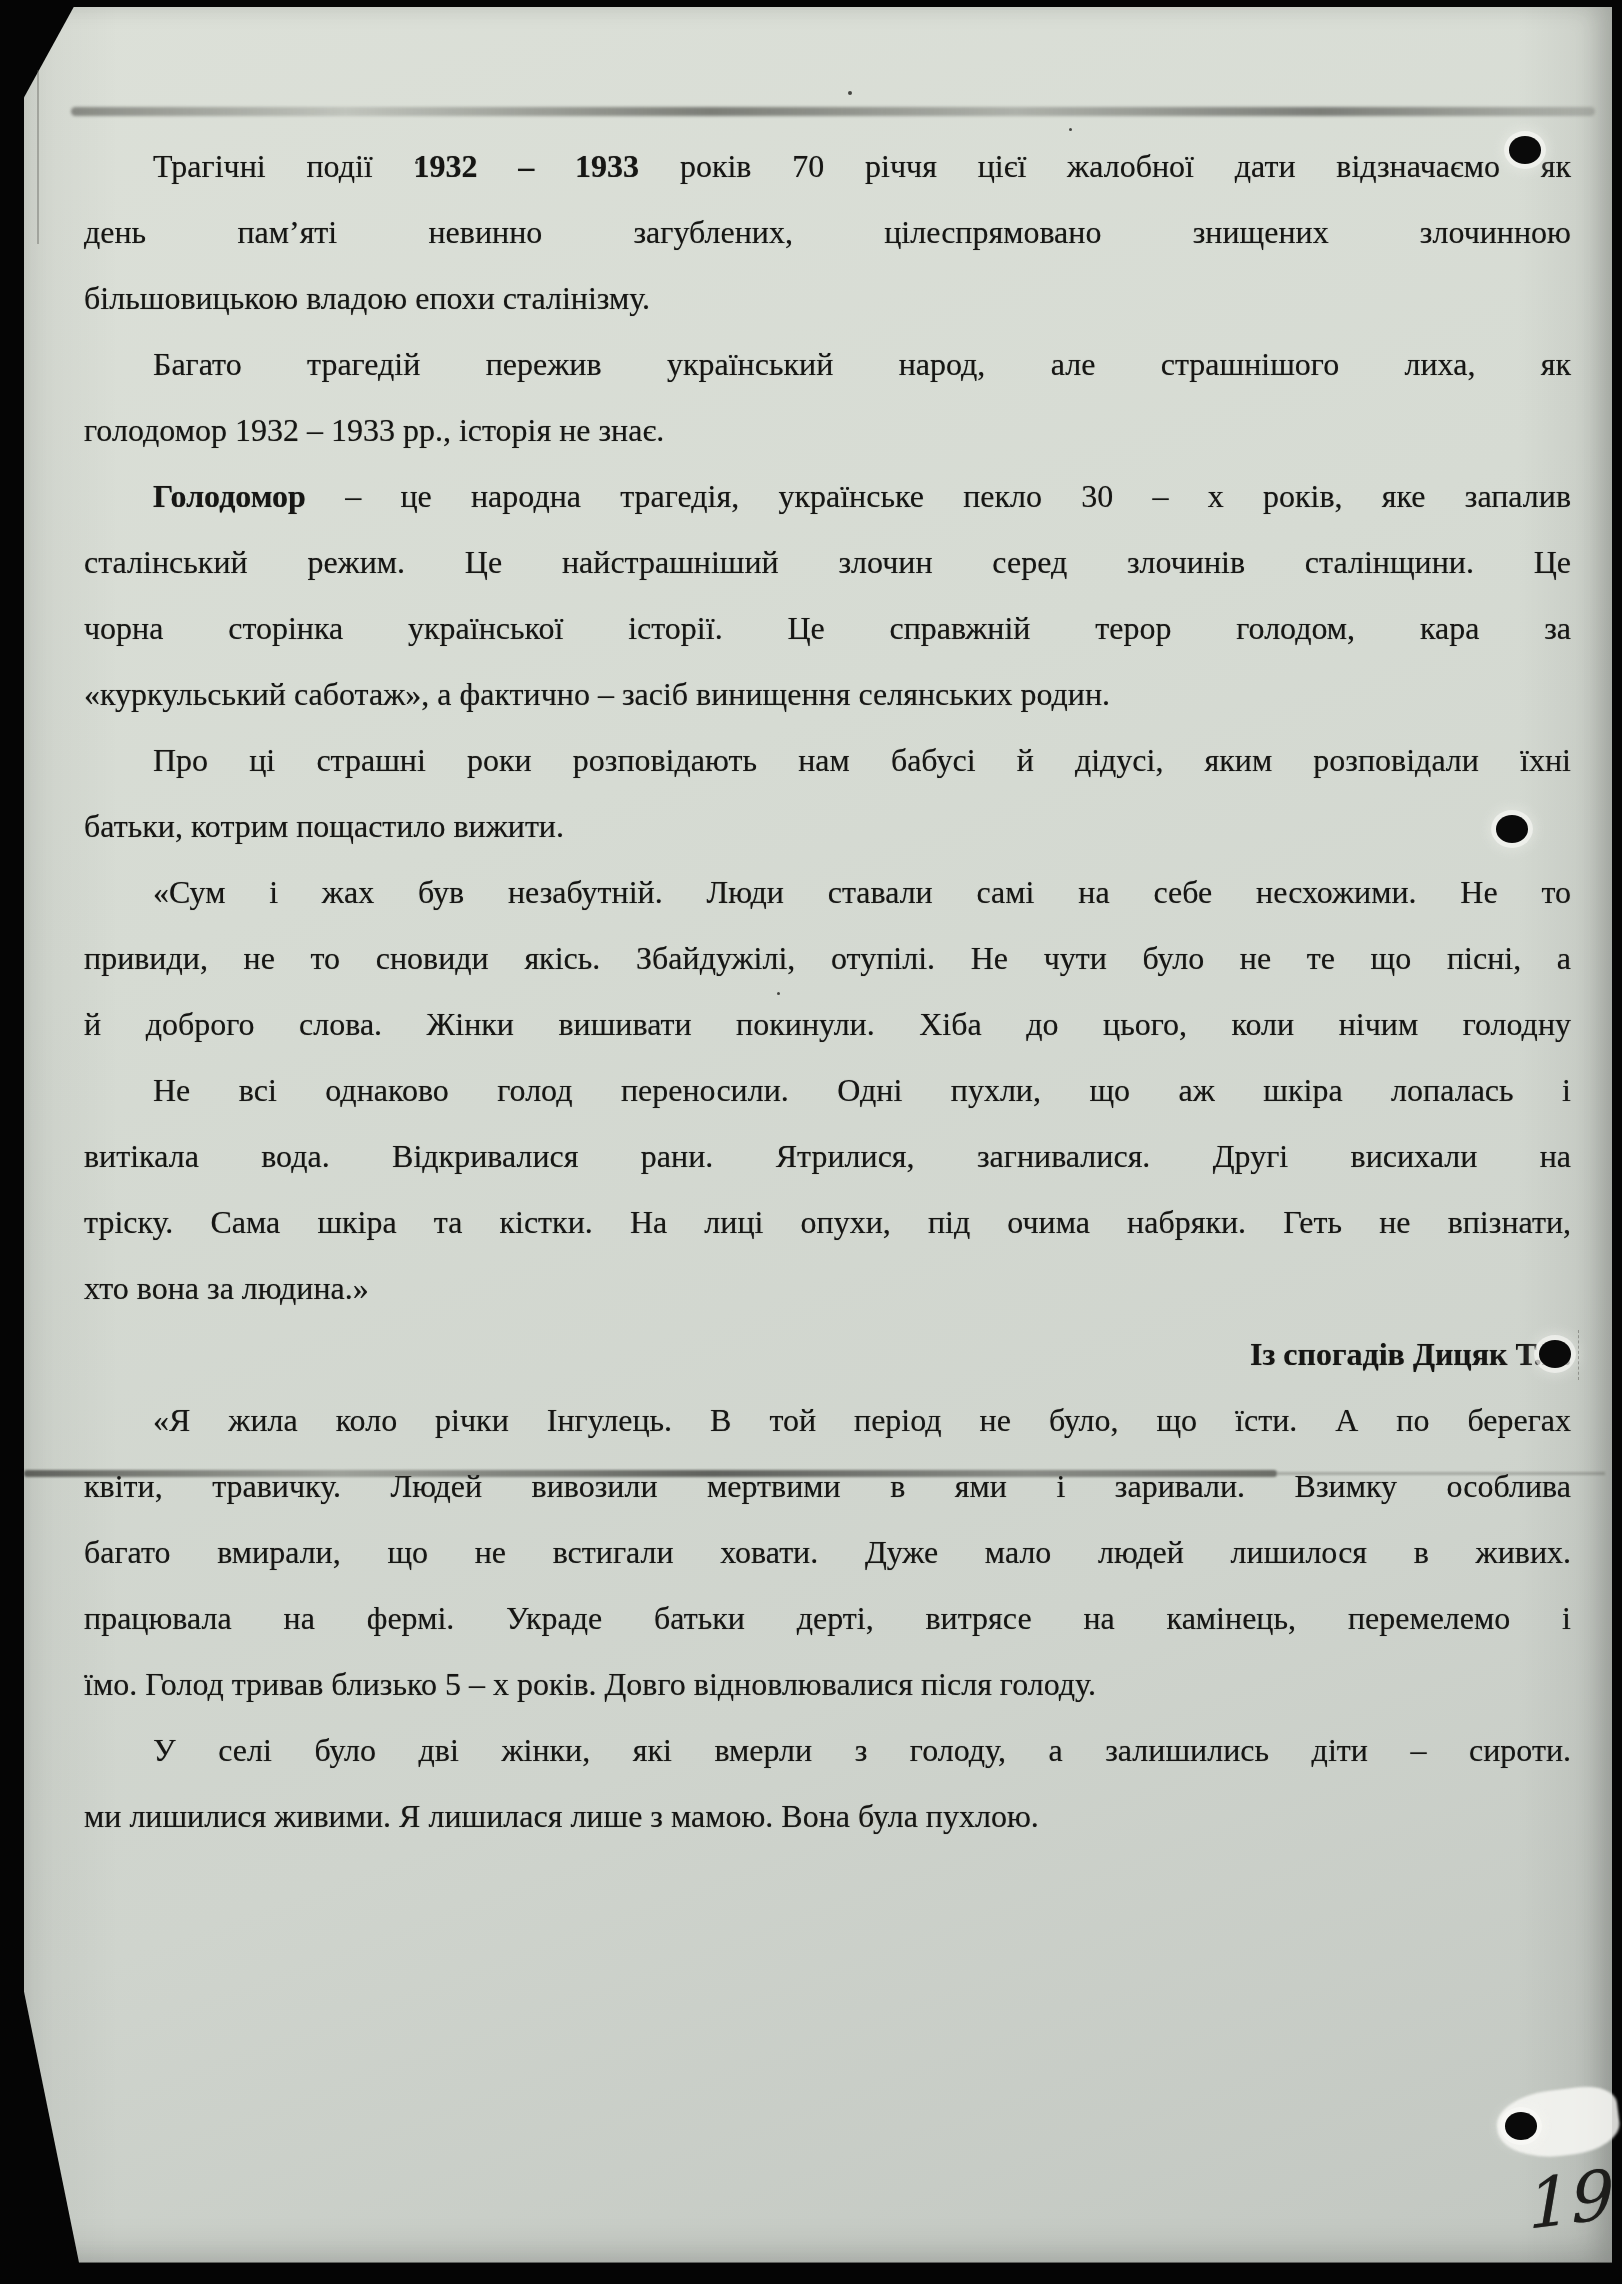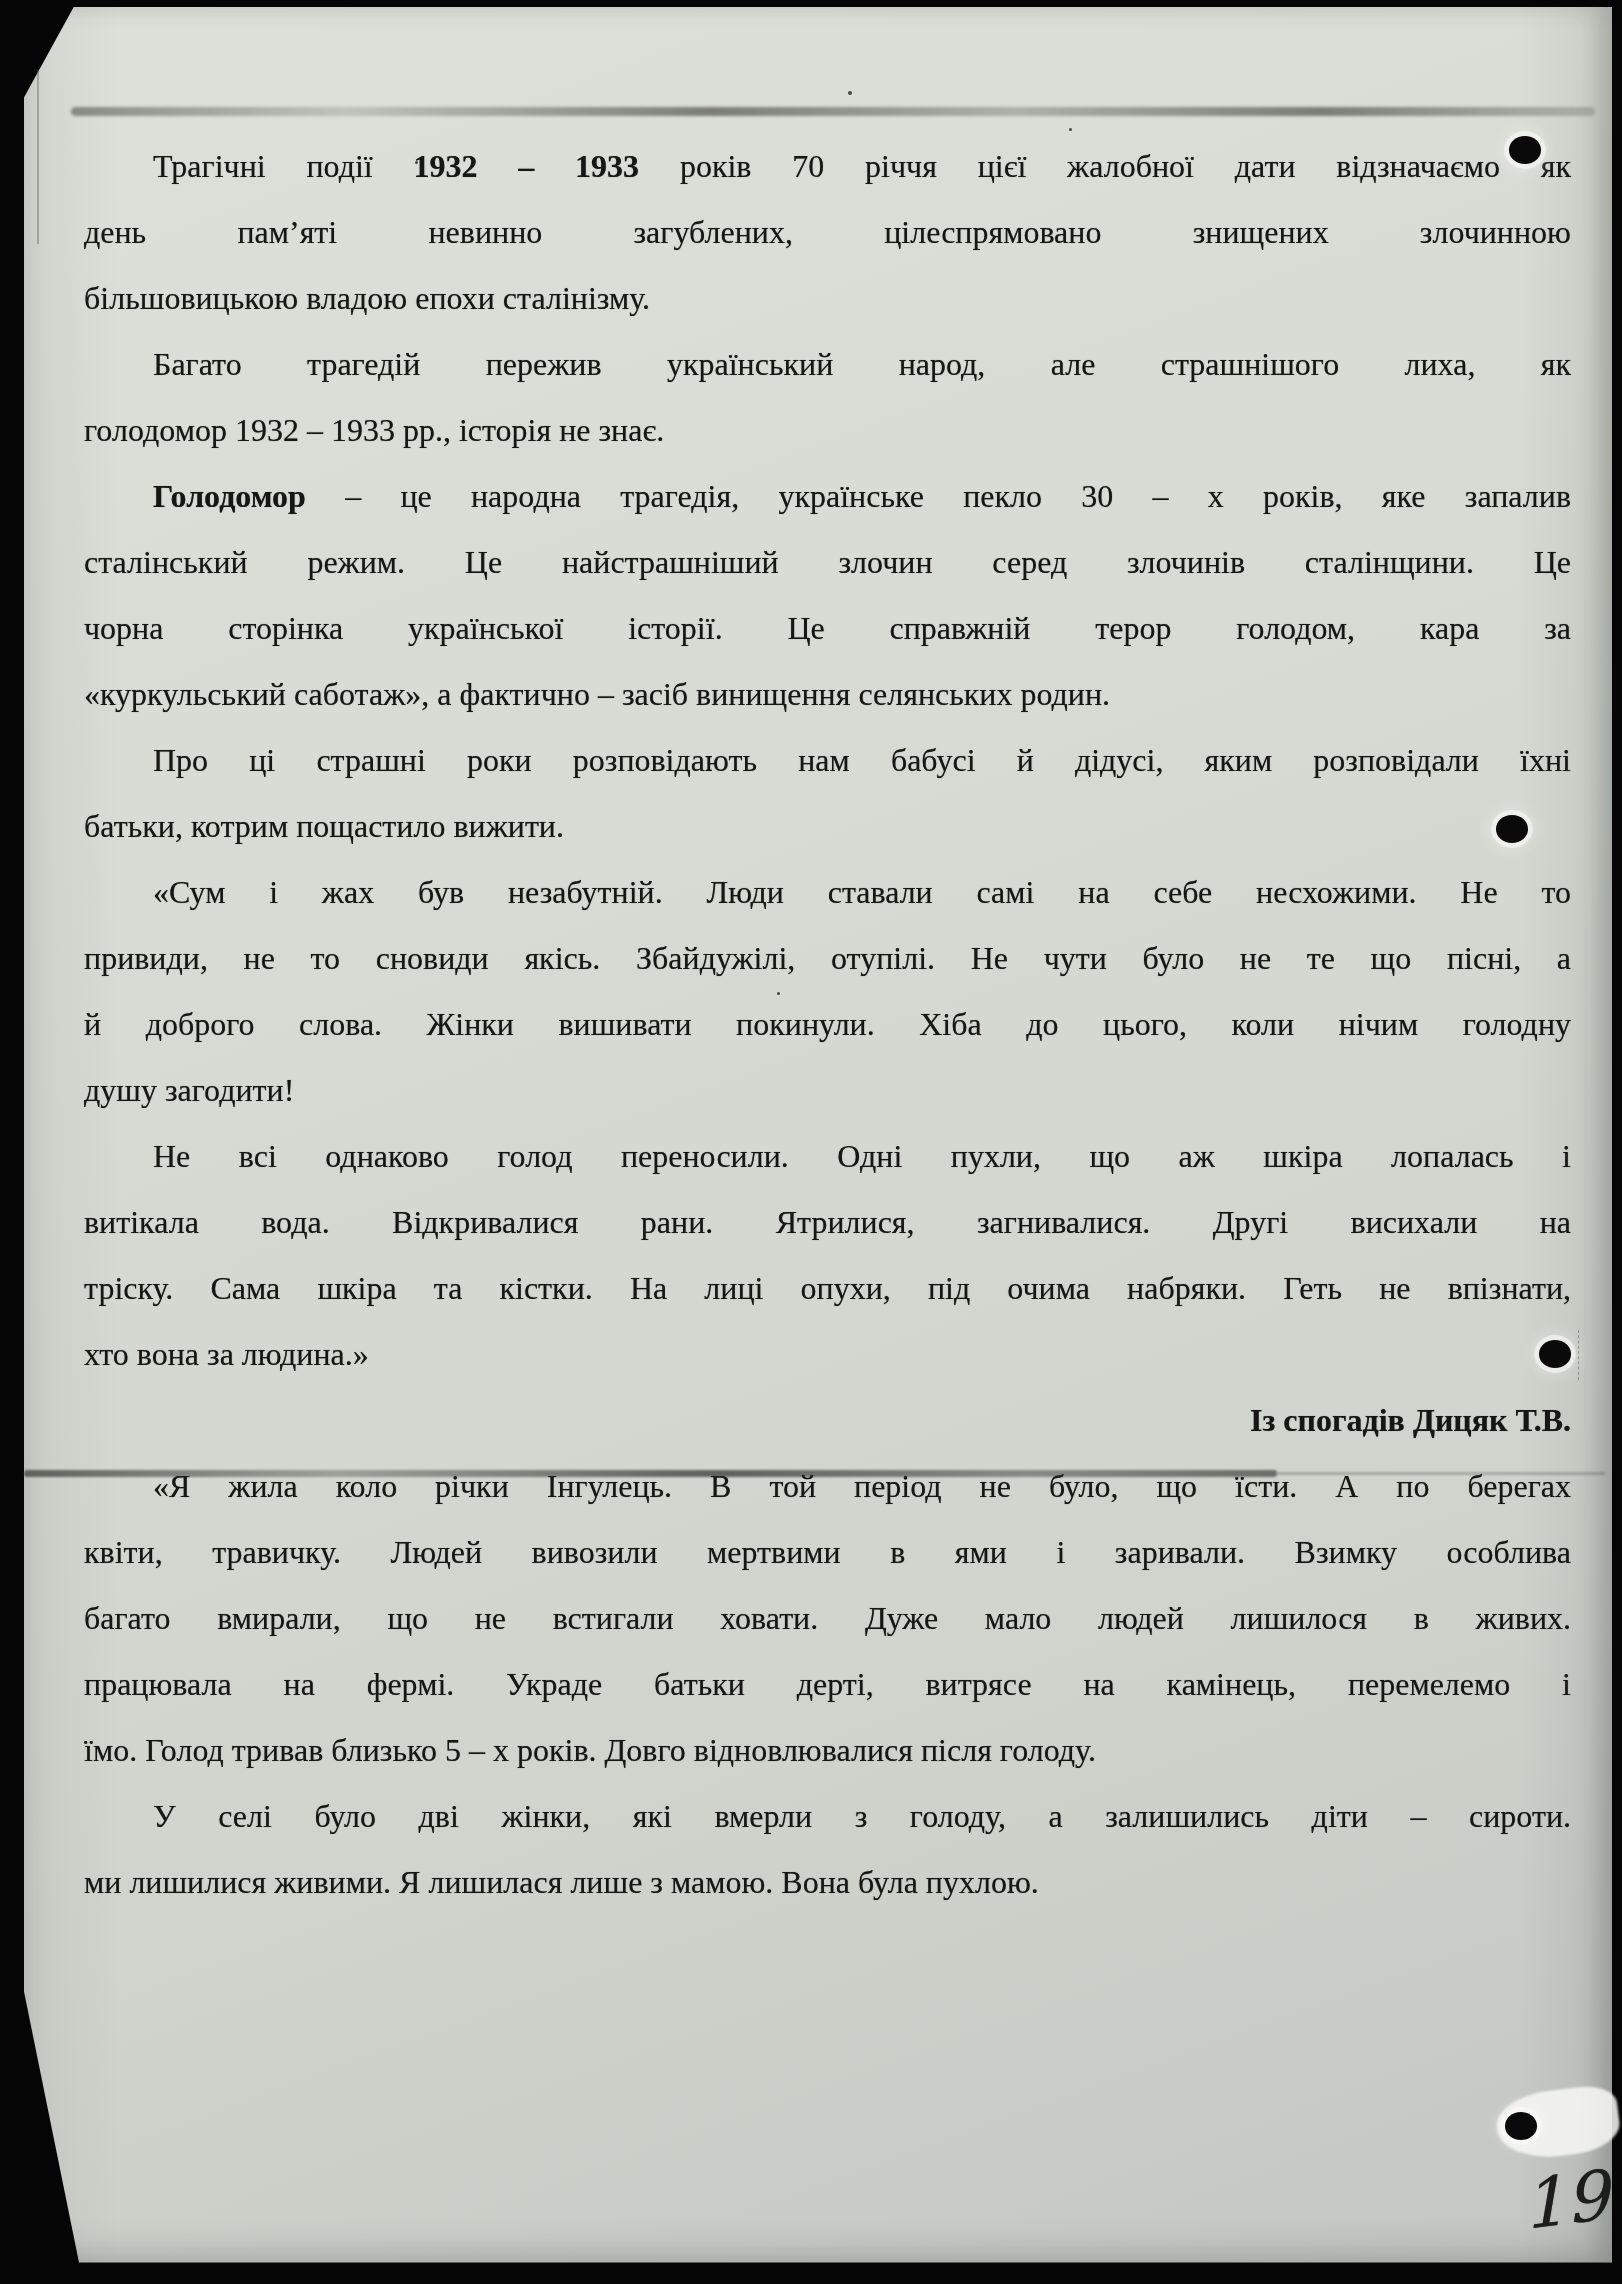--- a/index.html
+++ b/index.html
@@ -112,21 +112,20 @@
     <div class="line"><span>голодомор 1932 – 1933 рр., історія не знає.</span></div>
     <div class="line fill indent"><span class="b">Голодомор</span><span> – це народна трагедія, українське пекло 30 – х років, яке запалив</span></div>
     <div class="line fill"><span>сталінський режим. Це найстрашніший злочин серед злочинів сталінщини. Це</span></div>
     <div class="line fill"><span>чорна сторінка української історії. Це справжній терор голодом, кара за</span></div>
     <div class="line"><span>«куркульський саботаж», а фактично – засіб винищення селянських родин.</span></div>
     <div class="line fill indent"><span>Про ці страшні роки розповідають нам бабусі й дідусі, яким розповідали їхні</span></div>
     <div class="line"><span>батьки, котрим пощастило вижити.</span></div>
     <div class="line fill indent"><span>«Сум і жах був незабутній. Люди ставали самі на себе несхожими. Не то</span></div>
     <div class="line fill"><span>привиди, не то сновиди якісь. Збайдужілі, отупілі. Не чути було не те що пісні, а</span></div>
     <div class="line fill"><span>й доброго слова. Жінки вишивати покинули. Хіба до цього, коли нічим голодну</span></div>
-    <div class="line"><span>душу загодити!</span></div>
     <div class="line fill indent"><span>Не всі однаково голод переносили. Одні пухли, що аж шкіра лопалась і</span></div>
     <div class="line fill"><span>витікала вода. Відкривалися рани. Ятрилися, загнивалися. Другі висихали на</span></div>
     <div class="line fill"><span>тріску. Сама шкіра та кістки. На лиці опухи, під очима набряки. Геть не впізнати,</span></div>
     <div class="line"><span>хто вона за людина.»</span></div>
     <div class="line right bold"><span class="b">Із спогадів Дицяк Т.В.</span></div>
     <div class="line fill indent"><span>«Я жила коло річки Інгулець. В той період не було, що їсти. А по берегах</span></div>
     <div class="line fill"><span>квіти, травичку. Людей вивозили мертвими в ями і заривали. Взимку особлива</span></div>
     <div class="line fill"><span>багато вмирали, що не встигали ховати. Дуже мало людей лишилося в живих.</span></div>
     <div class="line fill"><span>працювала на фермі. Украде батьки дерті, витрясе на камінець, перемелемо і</span></div>
     <div class="line"><span>їмо. Голод тривав близько 5 – х років. Довго відновлювалися після голоду.</span></div>

